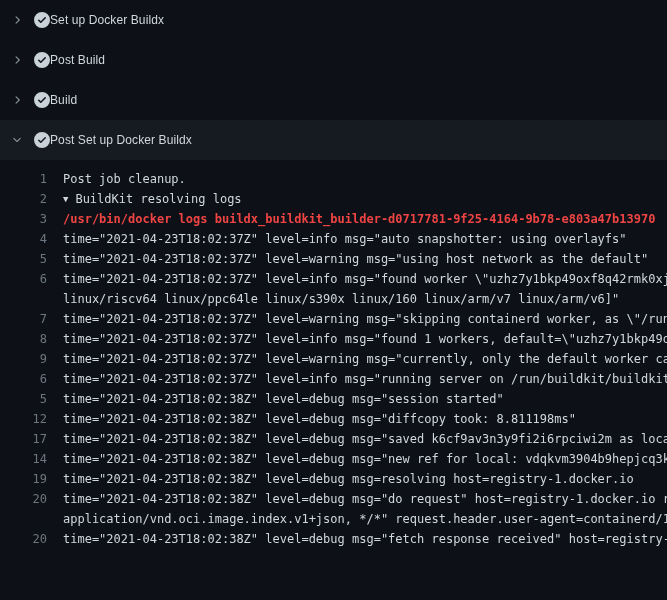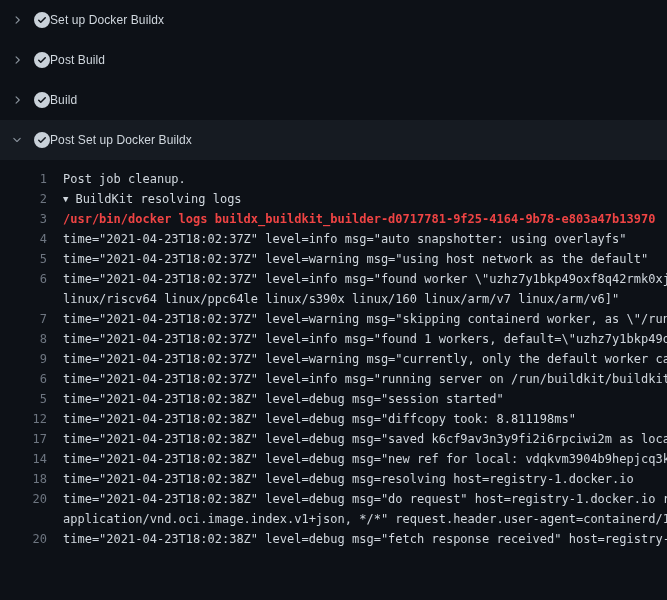--- a/index.html
+++ b/index.html
@@ -208,21 +208,21 @@
           <div class="vrow">time="2021-04-23T18:02:38Z" level=debug msg="saved k6cf9av3n3y9fi2i6rpciwi2m as loca</div>
         </div>
       </div>
       <div class="log-line">
         <span class="num">14</span>
         <div class="line-body">
           <div class="vrow">time="2021-04-23T18:02:38Z" level=debug msg="new ref for local: vdqkvm3904b9hepjcq3k</div>
         </div>
       </div>
       <div class="log-line">
-        <span class="num">18</span>
+        <span class="num">19</span>
         <div class="line-body">
           <div class="vrow">time="2021-04-23T18:02:38Z" level=debug msg=resolving host=registry-1.docker.io</div>
         </div>
       </div>
       <div class="log-line">
         <span class="num">20</span>
         <div class="line-body">
           <div class="vrow">time="2021-04-23T18:02:38Z" level=debug msg="do request" host=registry-1.docker.io r</div>
           <div class="vrow">application/vnd.oci.image.index.v1+json, */*" request.header.user-agent=containerd/1.4</div>
         </div>

